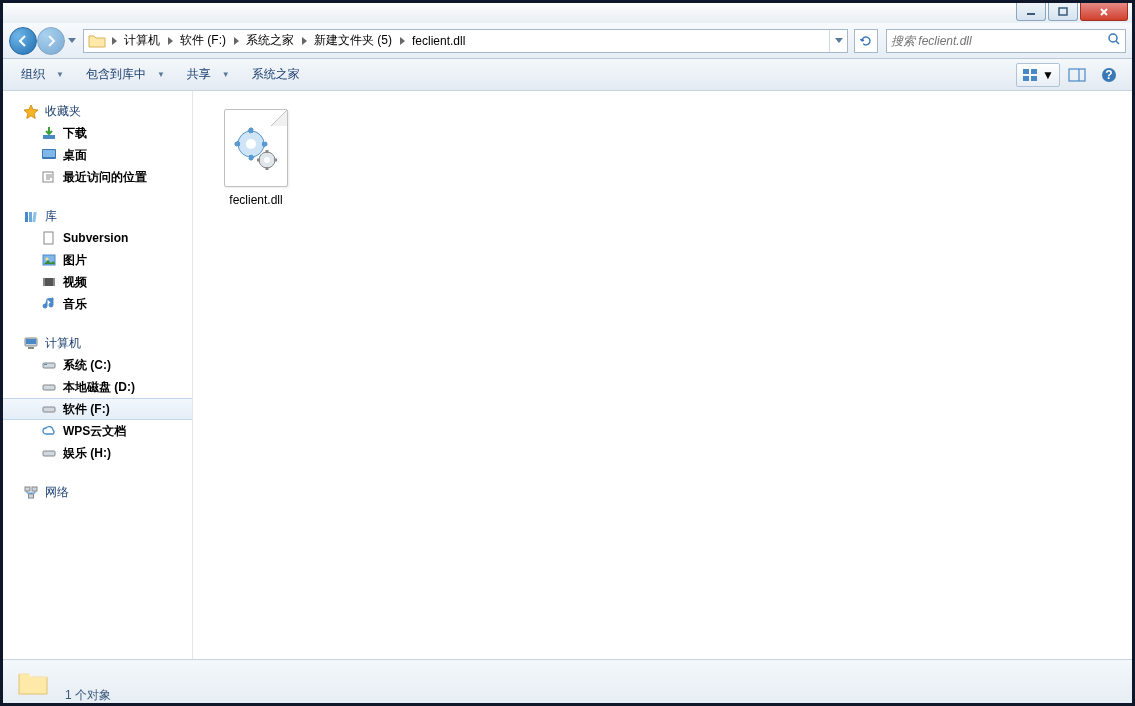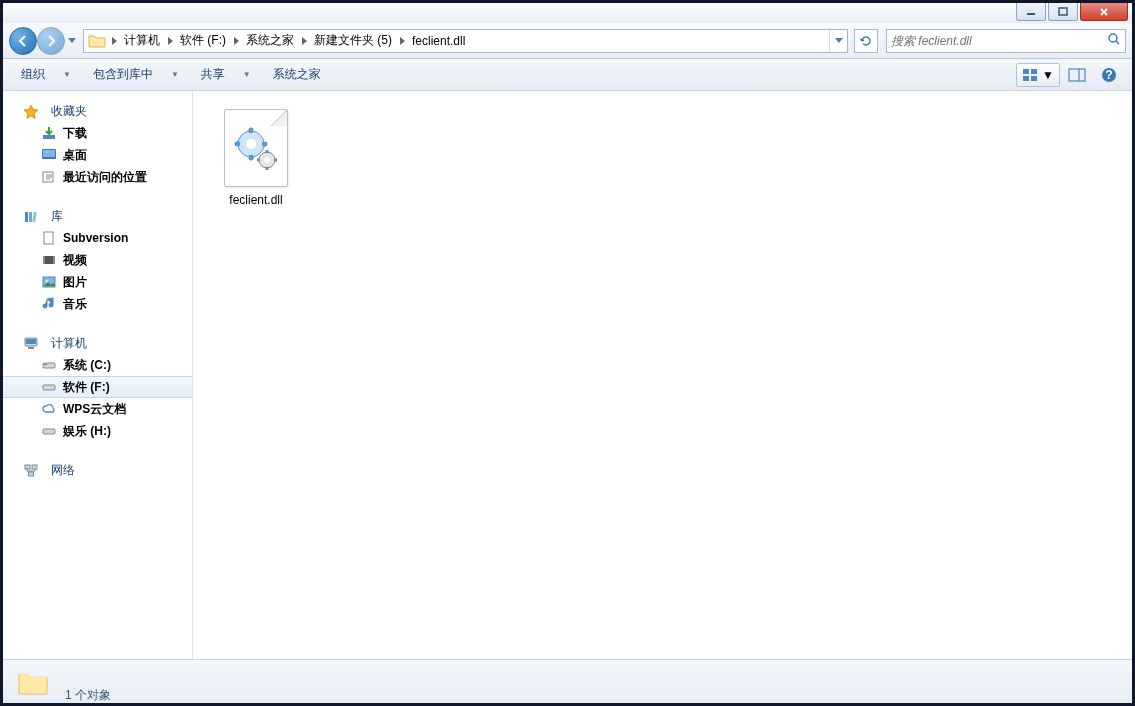--- a/index.html
+++ b/index.html
@@ -24,31 +24,31 @@
 .breadcrumb { flex: 1; display: flex; align-items: center; height: 100%; }
 .crumb { display: flex; align-items: center; height: 100%; padding: 0 4px; cursor: default; }
 .crumb-sep { width: 12px; display: flex; align-items: center; justify-content: center; color: #666; }
 .addr-drop { width: 18px; border-left: 1px solid #cdd9e5; height: 100%; display: flex; align-items: center; justify-content: center; }
 .refresh { width: 24px; height: 24px; border: 1px solid #a8b8c8; background: #fff; display: flex; align-items: center; justify-content: center; margin-left: 2px; cursor: default; }
 .searchbox { width: 240px; height: 24px; border: 1px solid #a8b8c8; background: #fff; margin-left: 4px; display: flex; align-items: center; padding: 0 4px; }
 .searchbox input { border: none; outline: none; flex: 1; font-style: italic; color: #888; background: transparent; }
 .searchbox .sicon { color: #3a78b8; }
 
 .toolbar { height: 32px; background: linear-gradient(#f4f8fb, #e3eaf1); border-bottom: 1px solid #c8d4e0; display: flex; align-items: center; padding: 0 8px; gap: 2px; }
-.tbtn { padding: 4px 10px; border-radius: 2px; color: #1a3e6e; cursor: default; display: flex; align-items: center; gap: 18px; }
+.tbtn { padding: 4px 10px; border-radius: 2px; color: #1a3e6e; cursor: default; display: flex; align-items: center; gap: 11px; }
 .tbtn .dd { font-size: 8px; color: #5a7a9a; }
 .spacer { flex: 1; }
 .iconbtn { width: 30px; height: 24px; display: flex; align-items: center; justify-content: center; border-radius: 2px; cursor: default; }
 .iconbtn.combo { width: 44px; border: 1px solid #b0c4d8; background: linear-gradient(#fff,#e8eef5); }
 
 .body { flex: 1; display: flex; overflow: hidden; }
 
 .sidebar { width: 190px; background: #fff; border-right: 1px solid #e0e6ec; padding-top: 10px; overflow-y: auto; }
 .sgroup { margin-bottom: 18px; }
-.shead { display: flex; align-items: center; padding: 2px 8px 2px 20px; gap: 12px; color: #1a3e6e; cursor: default; }
+.shead { display: flex; align-items: center; padding: 2px 8px 2px 20px; gap: 6px; color: #1a3e6e; cursor: default; }
 .sitem { display: flex; align-items: center; padding: 2px 8px 2px 38px; gap: 6px; cursor: default; height: 22px; font-weight: bold; }
 .sitem.sel { background: linear-gradient(#f2f7fc,#e4eef8); border: 1px solid #c0d6ec; border-left: none; border-right: none; }
 .ic { width: 16px; height: 16px; display: flex; align-items: center; justify-content: center; flex-shrink: 0; }
 
 .content { flex: 1; background: #fff; padding: 18px; display: flex; align-content: flex-start; flex-wrap: wrap; gap: 20px; }
 .fileitem { width: 90px; display: flex; flex-direction: column; align-items: center; gap: 6px; cursor: default; }
 .fileicon { width: 64px; height: 78px; background: #fff; border: 1px solid #c0c0c0; border-radius: 2px; position: relative; box-shadow: 1px 1px 2px rgba(0,0,0,0.08); }
 .fileicon::before { content: ""; position: absolute; top: 0; right: 0; width: 16px; height: 16px; background: linear-gradient(135deg, transparent 48%, #c0c0c0 50%, #f0f0f0 52%); }
 .gearwrap { position: absolute; top: 16px; left: 8px; }
 .filelabel { text-align: center; word-break: break-all; }
@@ -247,40 +247,40 @@
             <span class="ic">
               <svg width="16" height="16" viewBox="0 0 16 16">
                 <rect x="3" y="2" width="9" height="12" fill="#fff" stroke="#888"></rect>
               </svg>
             </span>
             <span>Subversion</span>
           </div>
         <div class="sitem">
             <span class="ic">
               <svg width="16" height="16" viewBox="0 0 16 16">
+                <rect x="2" y="3" width="12" height="10" fill="#7fb8e8" stroke="#4a89c8"></rect>
+                <circle cx="6" cy="7" r="1.5" fill="#ffe08a"></circle>
+                <path d="M3 12 l4 -4 3 3 2 -2 2 2 v1 z" fill="#3a8a3a"></path>
+              </svg>
+            </span>
+            <span>图片</span>
+          </div>
+        <div class="sitem">
+            <span class="ic">
+              <svg width="16" height="16" viewBox="0 0 16 16">
                 <rect x="2" y="4" width="12" height="8" fill="#555"></rect>
                 <rect x="2" y="4" width="2" height="8" fill="#888"></rect>
                 <rect x="12" y="4" width="2" height="8" fill="#888"></rect>
               </svg>
             </span>
             <span>视频</span>
           </div>
         <div class="sitem">
             <span class="ic">
               <svg width="16" height="16" viewBox="0 0 16 16">
-                <rect x="2" y="3" width="12" height="10" fill="#7fb8e8" stroke="#4a89c8"></rect>
-                <circle cx="6" cy="7" r="1.5" fill="#ffe08a"></circle>
-                <path d="M3 12 l4 -4 3 3 2 -2 2 2 v1 z" fill="#3a8a3a"></path>
-              </svg>
-            </span>
-            <span>图片</span>
-          </div>
-        <div class="sitem">
-            <span class="ic">
-              <svg width="16" height="16" viewBox="0 0 16 16">
                 <path d="M6 3 v7 a2 2 0 1 1 -2 -2 M6 3 l6 -1 v7 a2 2 0 1 1 -2 -2" fill="#4a89c8" stroke="#4a89c8"></path>
               </svg>
             </span>
             <span>音乐</span>
           </div>
       </div>
 
       <div class="sgroup">
         <div class="shead">
           <span class="ic">
@@ -293,20 +293,28 @@
           <span>计算机</span>
         </div>
         <div class="sitem">
             <span class="ic">
               <svg width="16" height="16" viewBox="0 0 16 16">
                 <rect x="2" y="6" width="12" height="5" rx="1" fill="#d0d8e0" stroke="#888"></rect>
                 <rect x="3" y="7" width="3" height="1" fill="#4a89c8"></rect>
               </svg>
             </span>
             <span>系统 (C:)</span>
+          </div>
+        <div class="sitem">
+            <span class="ic">
+              <svg width="16" height="16" viewBox="0 0 16 16">
+                <rect x="2" y="6" width="12" height="5" rx="1" fill="#d0d8e0" stroke="#888"></rect>
+              </svg>
+            </span>
+            <span>本地磁盘 (D:)</span>
           </div>
         <div class="sitem sel">
             <span class="ic">
               <svg width="16" height="16" viewBox="0 0 16 16">
                 <rect x="2" y="6" width="12" height="5" rx="1" fill="#d0d8e0" stroke="#888"></rect>
               </svg>
             </span>
             <span>软件 (F:)</span>
           </div>
         <div class="sitem">

